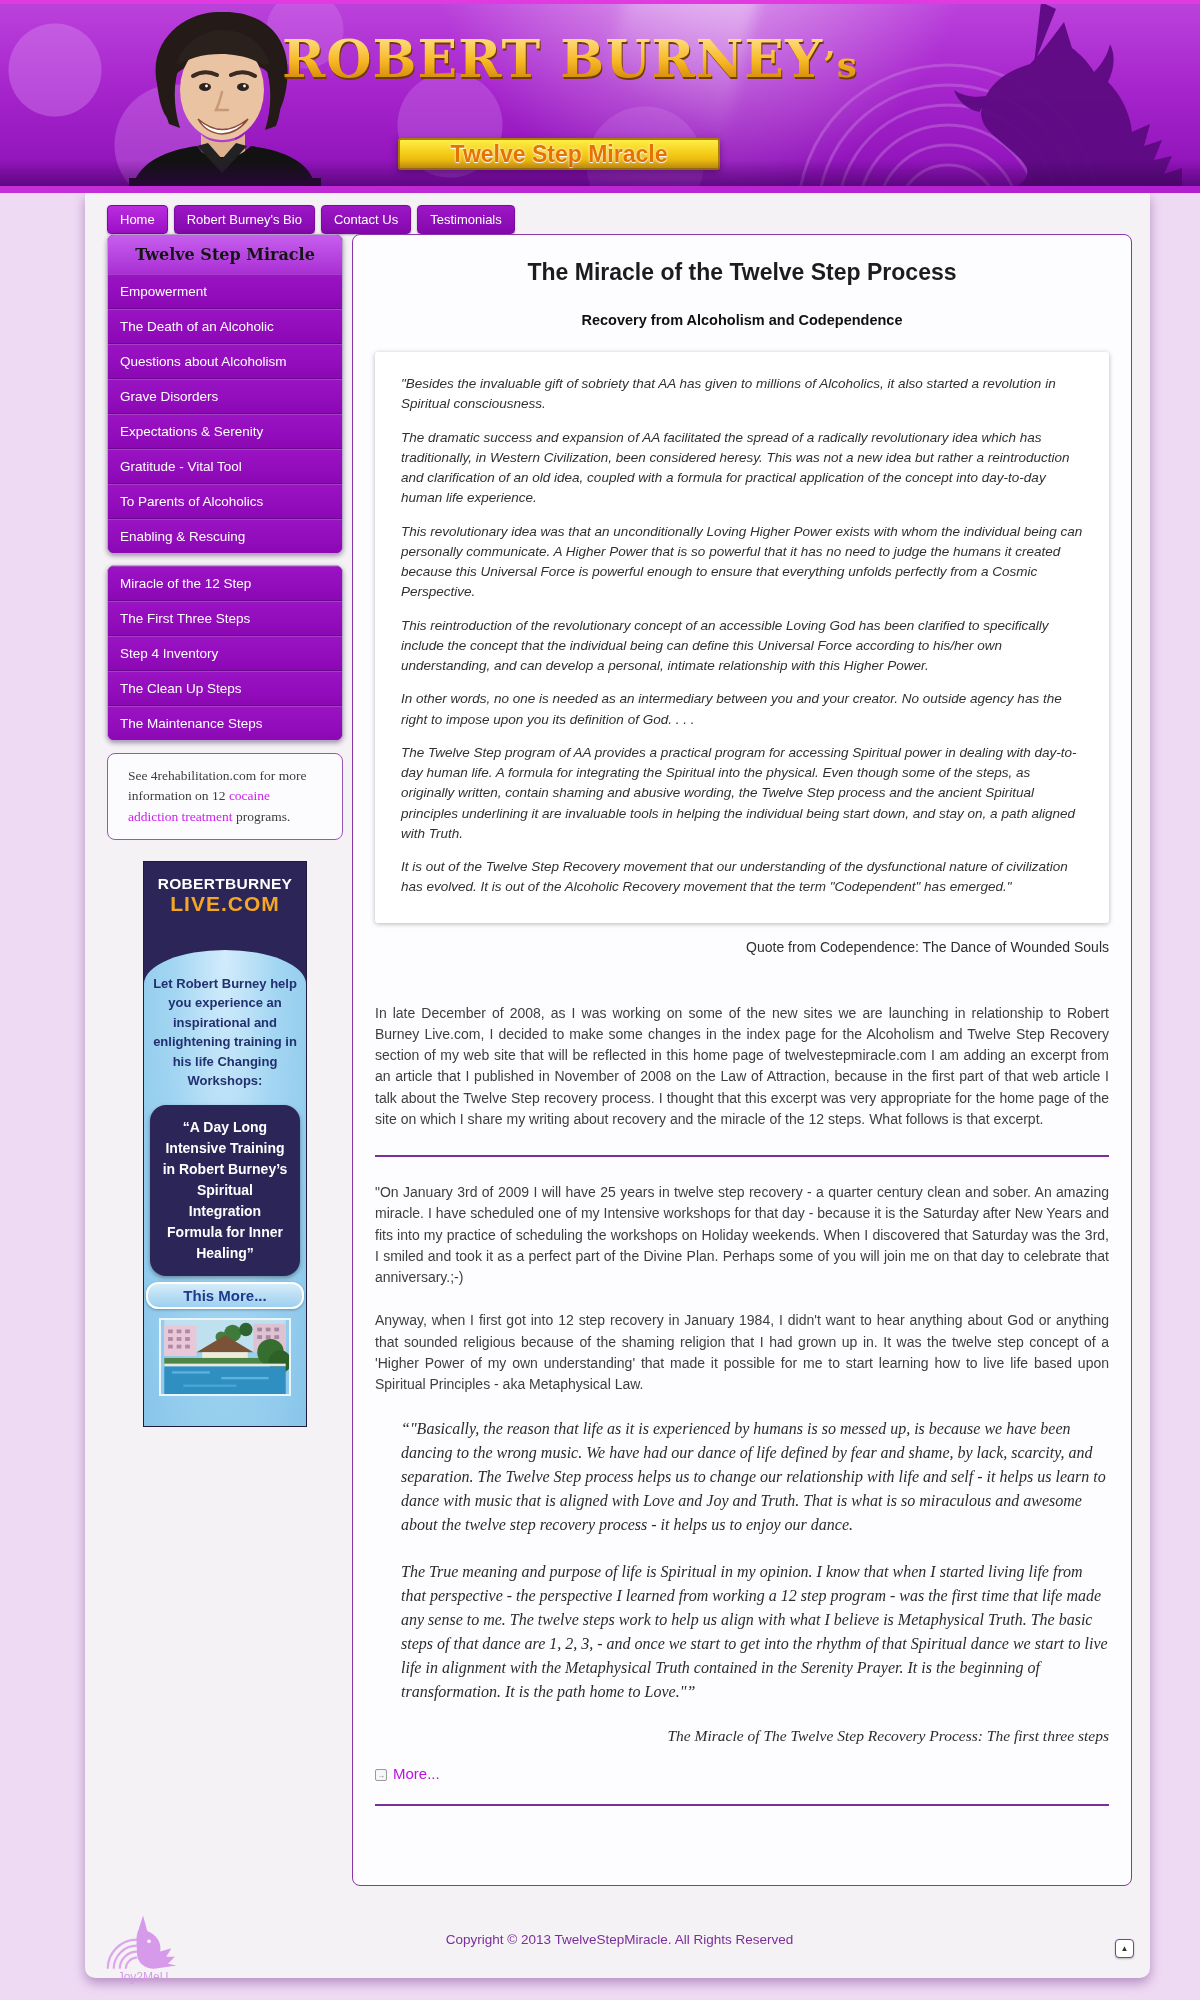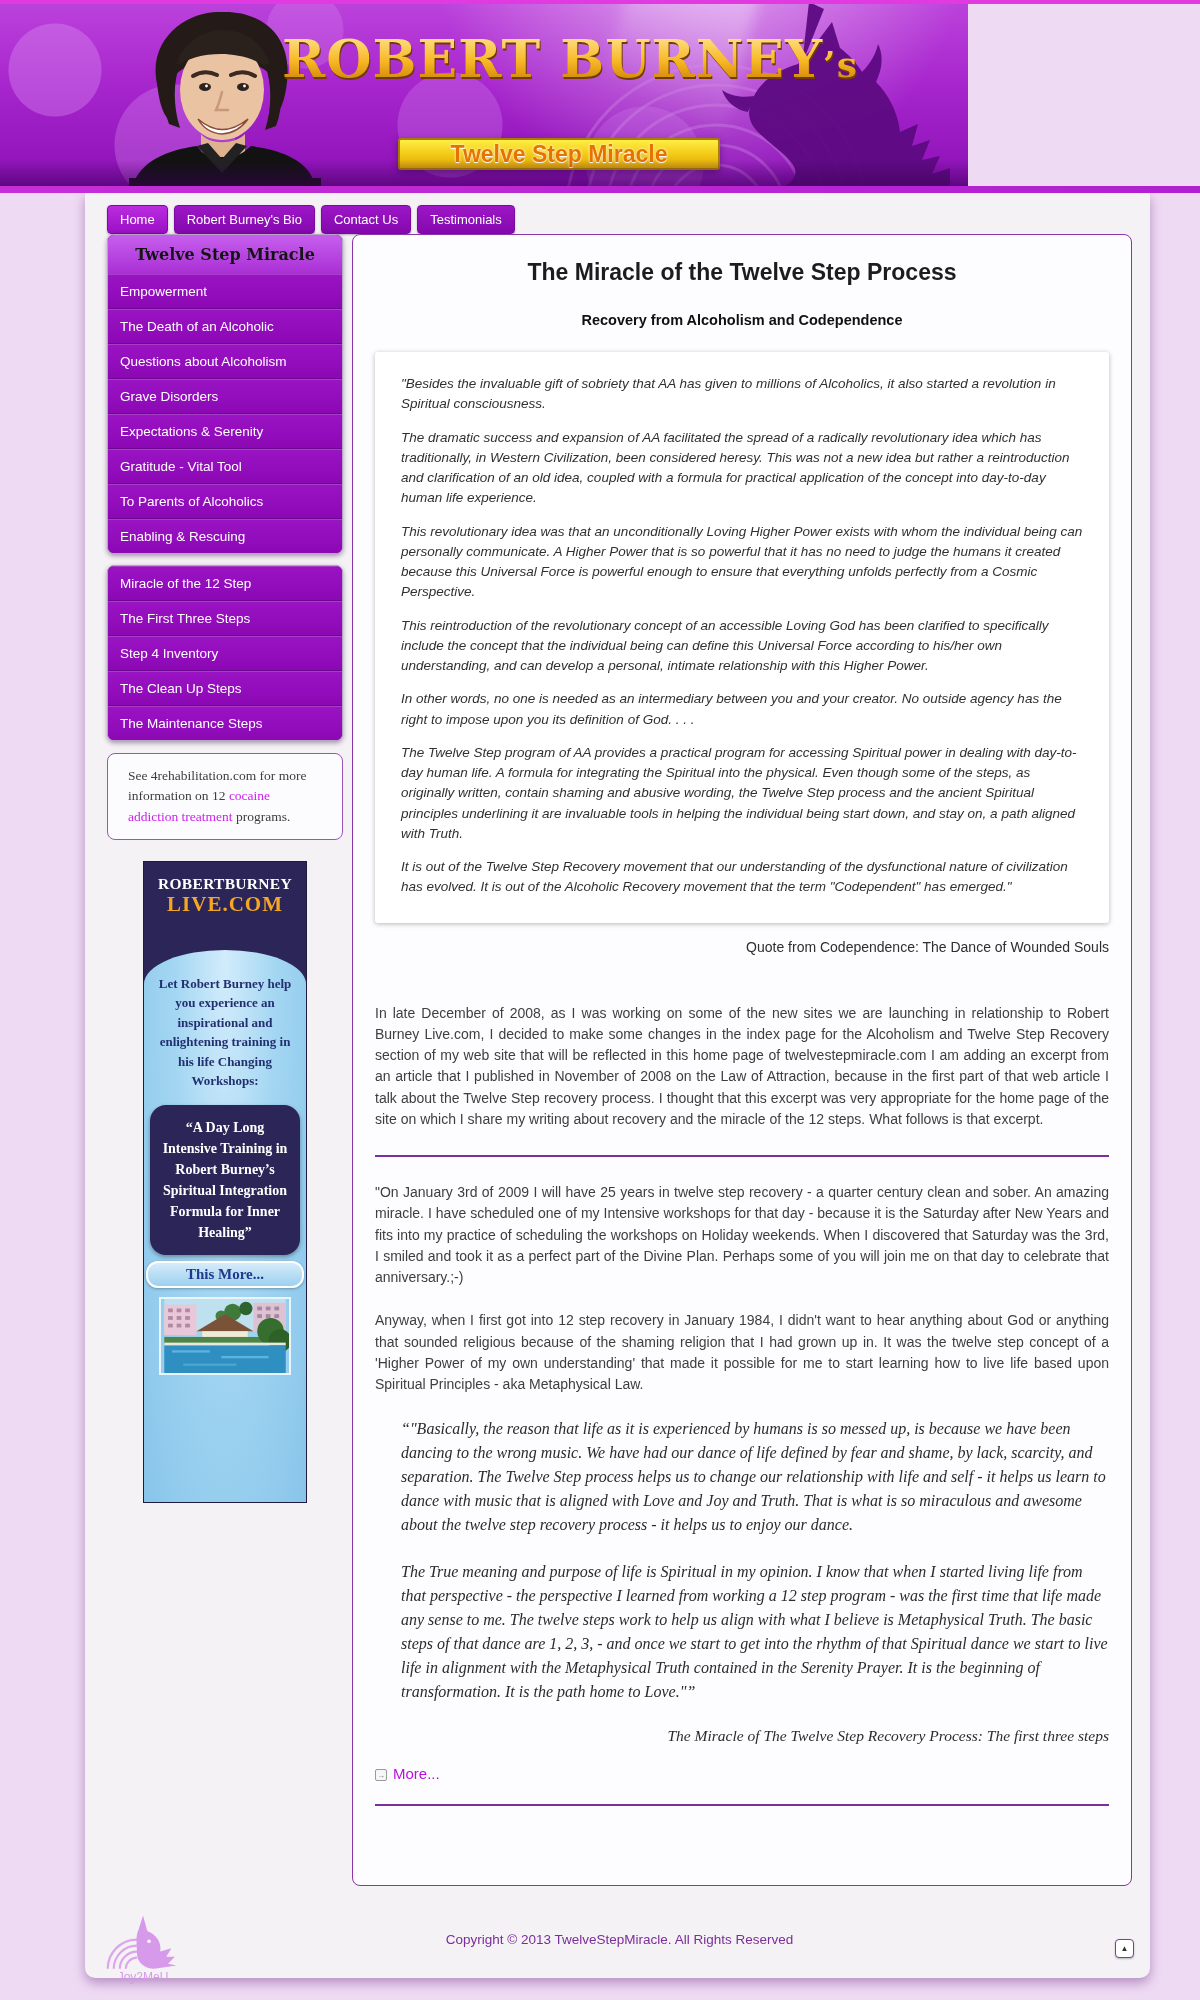--- a/index.html
+++ b/index.html
@@ -3,21 +3,21 @@
 <meta charset="utf-8">
 <style>
   * { margin:0; padding:0; box-sizing:border-box; }
   html,body { background:#e9d2f0; }
   .page { position:relative; width:1200px; height:2000px; margin:0 auto;
           background:#efdaf4; overflow:hidden;
           font-family:"Liberation Sans", sans-serif; }
 
   
   .top-strip { position:absolute; top:0; left:0; right:0; height:4px; background:#e03ae0; z-index:6; }
-  .masthead { position:absolute; top:0; left:0; width:968px; height:186px; overflow:hidden; z-index:4;
+  .masthead { position:absolute; top:0; left:0; width:1200px; height:186px; overflow:hidden; z-index:4;
     background:
       radial-gradient(circle at 700px -70px, rgba(255,255,255,.55), rgba(255,255,255,0) 270px),
       radial-gradient(circle at 55px 70px,  rgba(228,160,248,.32) 0 46px, rgba(0,0,0,0) 47px),
       radial-gradient(circle at 175px 145px, rgba(228,160,248,.28) 0 60px, rgba(0,0,0,0) 61px),
       radial-gradient(circle at 305px 30px, rgba(228,160,248,.22) 0 38px, rgba(0,0,0,0) 39px),
       radial-gradient(circle at 450px 125px, rgba(222,150,246,.26) 0 52px, rgba(0,0,0,0) 53px),
       radial-gradient(circle at 645px 165px, rgba(214,134,242,.2) 0 58px, rgba(0,0,0,0) 59px),
       linear-gradient(180deg,#bc43dc 0%, #a726cd 45%, #8c10b6 100%); }
   .beam { position:absolute; left:610px; top:-40px; width:130px; height:210px;
           background:linear-gradient(195deg, rgba(255,255,255,.4), rgba(255,255,255,0) 70%);
@@ -64,22 +64,22 @@
           font-size:16px; color:#141414; }
   .side-item { background:linear-gradient(180deg,#9a13c4,#8c08b4);
           border-top:1px solid rgba(255,255,255,.22); border-bottom:1px solid rgba(70,0,100,.55);
           color:#fff; font-size:13.5px; padding:9px 12px; cursor:pointer; }
   .side-item:last-child { border-bottom:none; }
   .side-note { background:#fcfbfe; border:1px solid #9a55b8; border-radius:8px;
           padding:12px 20px; font-size:13.5px; color:#3d3d3d; line-height:1.5; margin:12px 0 22px;font-family:Liberation Serif, serif; }
   .side-note a { color:#cc22ee; text-decoration:none; cursor:pointer; }
 
   
-  .promo { width:162px; height:640px; margin:4px auto 0; position:relative;
-          background:#2b2558; box-shadow:0 0 0 1px #1e1a40; overflow:hidden; cursor:pointer;font-family:Liberation Serif, serif; }
+  .promo { width:162px; height:564px; margin:4px auto 0; position:relative;
+          background:#2b2558; box-shadow:0 0 0 1px #1e1a40; overflow:hidden; cursor:pointer; }
   .promo-brand  { text-align:center; padding-top:13px; color:#fff; font-weight:bold;
           font-size:15.5px; letter-spacing:.3px; }
   .promo-brand2 { text-align:center; color:#f5a623; font-weight:bold; font-size:21px;
           letter-spacing:1px; margin-top:-1px; }
   .promo-blue { position:absolute; top:88px; bottom:0; left:0; right:0;
           background:radial-gradient(ellipse at 50% 0%, #d2ecfc 0%, #a3d6f2 45%, #88c5ea 100%);
           border-radius:50% 50% 0 0 / 34px 34px 0 0; }
   .promo-pitch { padding:24px 8px 0; text-align:center; color:#233070; font-weight:bold;
           font-size:13px; line-height:1.5; }
   .promo-quote { margin:14px 6px 0; background:#2b2558; border-radius:16px; color:#fff;

